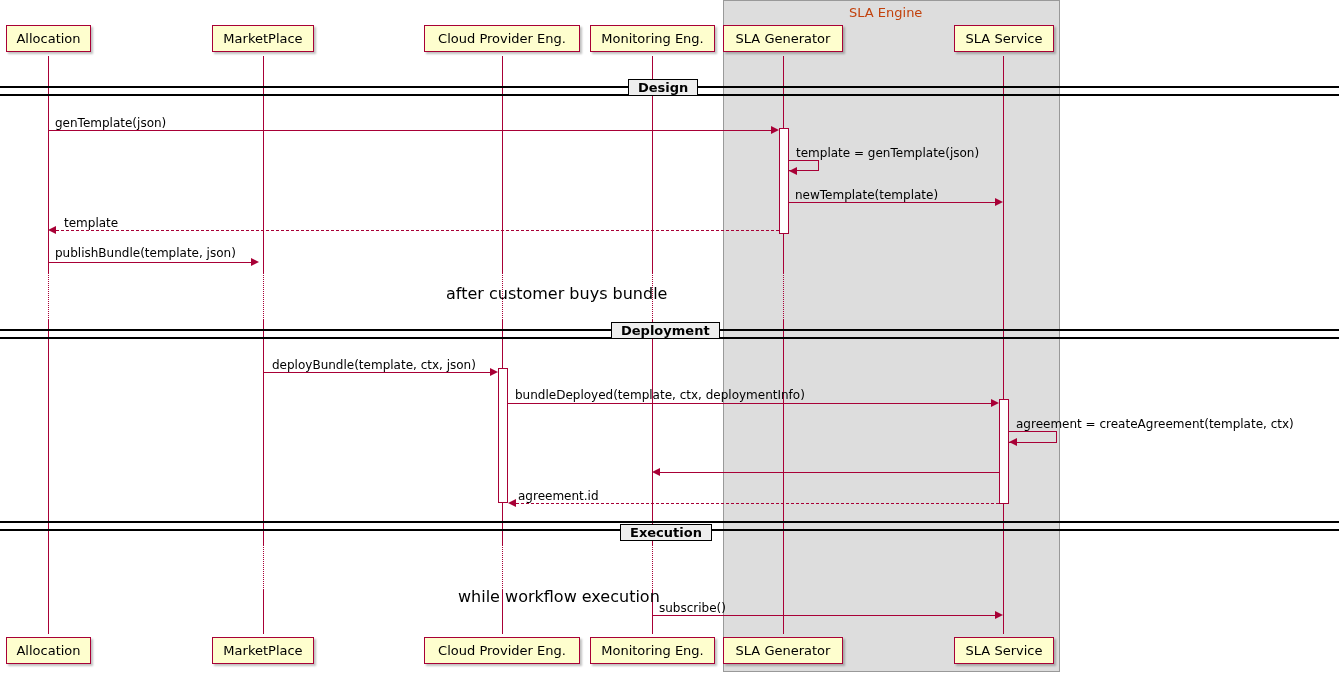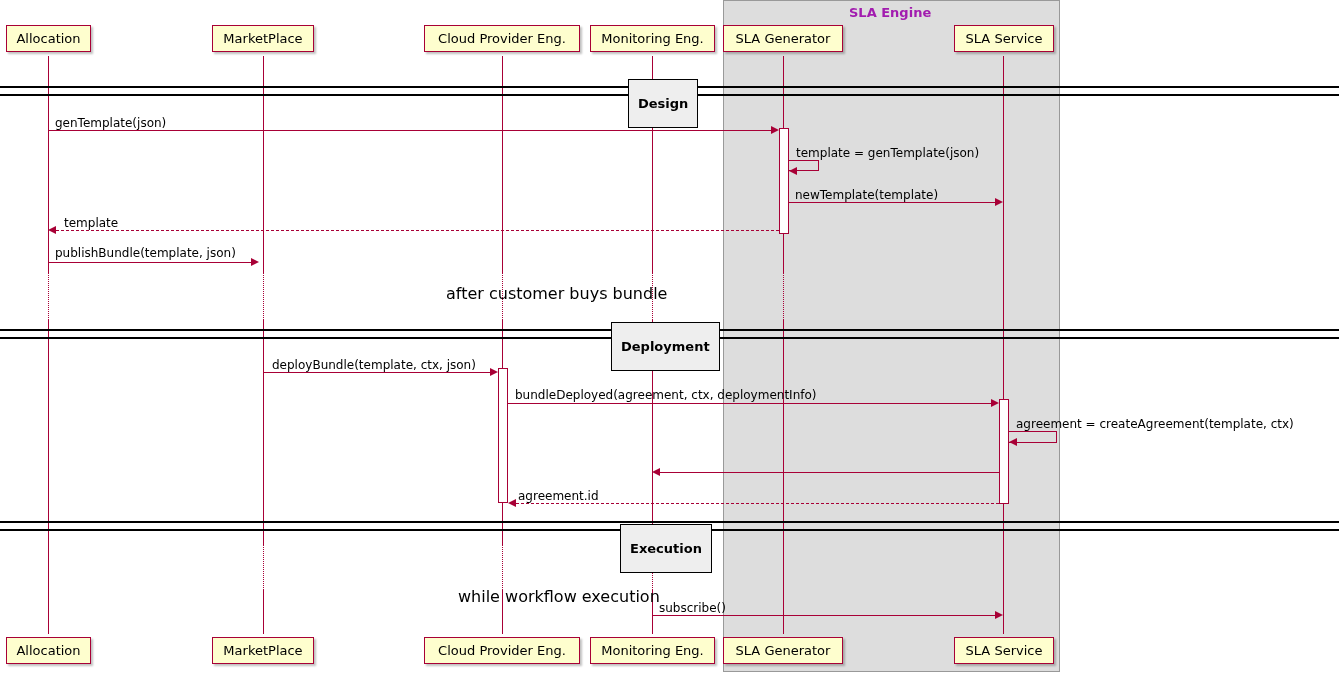--- a/index.html
+++ b/index.html
@@ -40,22 +40,22 @@
   }
   .group-region {
     position: absolute;
     background: #DDDDDD;
     border: 1px solid #999999;
     box-sizing: border-box;
   }
   .group-title {
     position: absolute;
     font-size: 13px;
-    font-weight: bold;
-    color: #a21caf;
+    font-weight: normal;
+    color: #c2410c;
     white-space: nowrap;
   }
   .activation {
     position: absolute;
     background: #FFFFFF;
     border: 1px solid #A80036;
     box-sizing: border-box;
     width: 10px;
   }
   .divider-line {
@@ -63,21 +63,21 @@
     height: 0;
     border-top: 2px solid #000000;
   }
   .divider-label {
     position: absolute;
     background: #EEEEEE;
     border: 1px solid #000000;
     font-size: 13px;
     font-weight: bold;
     color: #000000;
-    padding: 16px 9px;
+    padding: 0 9px;
     white-space: nowrap;
     box-sizing: border-box;
   }
   .msg-line {
     position: absolute;
     height: 0;
     border-top: 1px solid #A80036;
   }
   .msg-line.dashed {
     border-top: 1px dashed #A80036;
@@ -200,21 +200,21 @@
   <div class="msg-label" style="left:55px; top:246px;">publishBundle(template, json)</div>
   <div class="msg-line" style="left:48px; top:262px; width:203px;"></div>
   <div class="arrow-head right" style="left:251px; top:258px;"></div>
 
   <div class="note-text" style="left:446px; top:284px;">after customer buys bundle</div>
 
   <div class="msg-label" style="left:272px; top:358px;">deployBundle(template, ctx, json)</div>
   <div class="msg-line" style="left:263px; top:372px; width:227px;"></div>
   <div class="arrow-head right" style="left:490px; top:368px;"></div>
 
-  <div class="msg-label" style="left:515px; top:388px;">bundleDeployed(agreement, ctx, deploymentInfo)</div>
+  <div class="msg-label" style="left:515px; top:388px;">bundleDeployed(template, ctx, deploymentInfo)</div>
   <div class="msg-line" style="left:508px; top:403px; width:483px;"></div>
   <div class="arrow-head right" style="left:991px; top:399px;"></div>
 
   <div class="msg-label" style="left:1016px; top:417px;">agreement = createAgreement(template, ctx)</div>
   <div class="self-msg" style="left:1009px; top:431px; width:48px; height:12px;"></div>
   <div class="arrow-head left" style="left:1009px; top:438px;"></div>
 
   <div class="msg-line" style="left:660px; top:472px; width:339px;"></div>
   <div class="arrow-head left" style="left:652px; top:468px;"></div>
 

